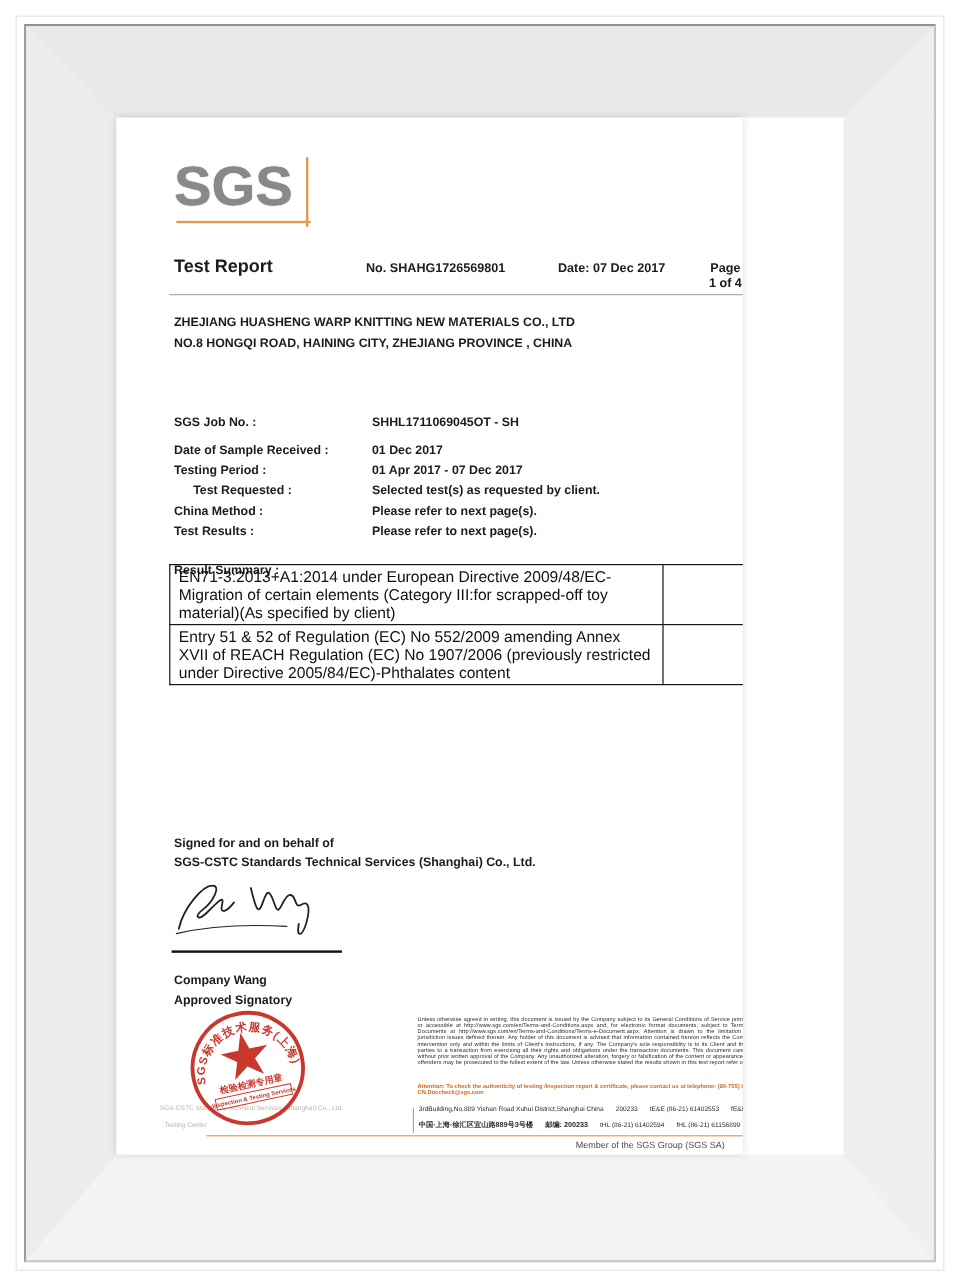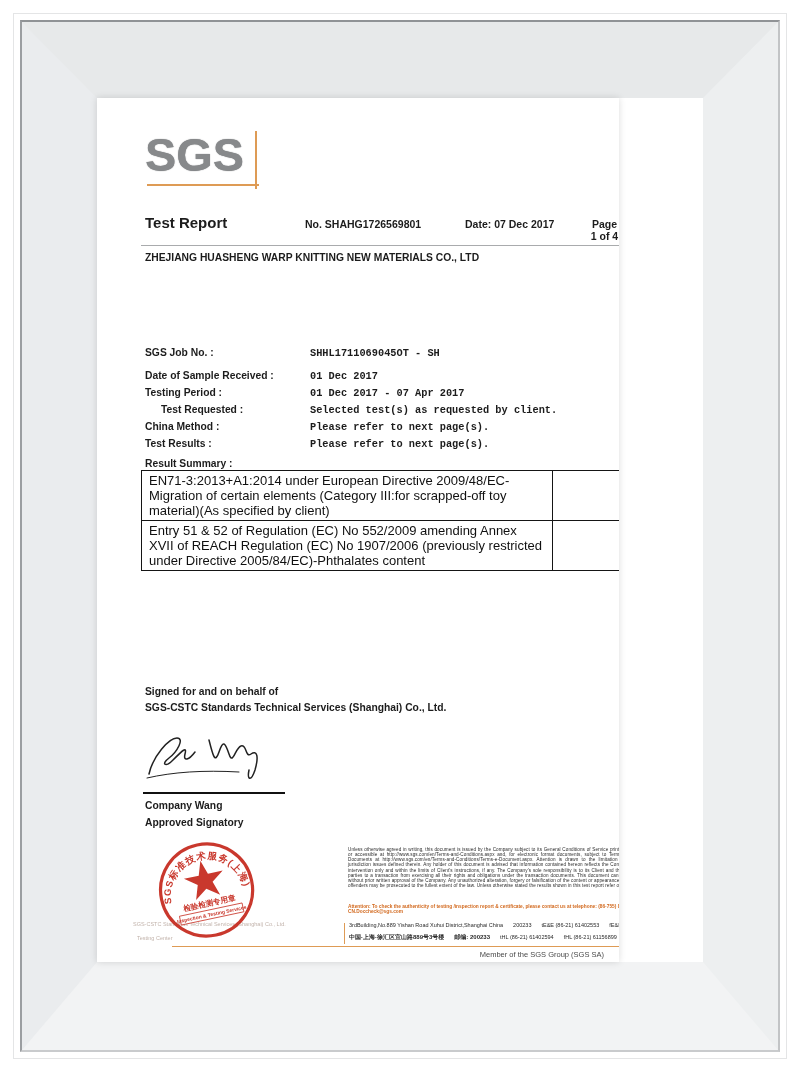--- a/index.html
+++ b/index.html
@@ -23,23 +23,23 @@
   
   .logo-text { font-size:46px; font-weight:800; color:#87898b; letter-spacing:0px;
     text-shadow:0 0 1px #6f7173; transform:scaleX(1.02); transform-origin:left; }
   .logo-vline { width:2px; height:58px; background:#de9b55; }
   .logo-hline { width:112px; height:2px; background:#de9b55; }
 
   .title { font-size:15px; font-weight:800; }
   .hmeta { font-size:10.5px; font-weight:700;text-align:center; }
   .hrule { height:1px; background:#a9abad; }
 
-  .b { font-size:10.3px; font-weight:700; line-height:16px; }
+  .b { font-size:10.3px; font-weight:700; line-height:16px;margin-top:12px; }
   .field-label { font-size:10.3px; font-weight:700; }
-  .field-value { font-size:10.3px; font-weight:700;font-family:Liberation Mono, monospace; }
+  .field-value { font-size:10.3px; font-weight:700; }
 
   
   table.results { border-collapse:collapse; width:522px; table-layout:fixed; }
   table.results th, table.results td { border:1.6px solid #151515; padding:2px 7px; vertical-align:top; }
   table.results th { font-size:10.3px; font-weight:800; text-align:left; height:20px; }
   table.results td { font-size:13px; font-weight:400; line-height:15px; color:#101010; }
   td.pass, th.concl { text-align:right; }
   col.c2 { width:110px; }
 
   .sig-line { width:142px; height:2px; background:#111; }
@@ -74,30 +74,31 @@
         <div class="abs logo-vline" style="left:158px; top:33px;"></div>
         <div class="abs logo-hline" style="left:50px; top:86px;"></div>
 
         <div class="abs title" style="left:48px; top:116px;">Test Report</div>
         <div class="abs hmeta" style="left:208px; top:120px;">No. SHAHG1726569801</div>
         <div class="abs hmeta" style="left:368px; top:120px;">Date: 07 Dec 2017</div>
         <div class="abs hmeta" style="left:493px; top:120px;">Page 1 of 4</div>
         <div class="abs hrule" style="left:44px; top:147px; width:522px;"></div>
 
         <div class="abs b" style="left:48px; top:152px;">ZHEJIANG HUASHENG WARP KNITTING NEW MATERIALS CO., LTD</div>
+        <div class="abs b" style="left:48px; top:169px;">NO.8 HONGQI ROAD, HAINING CITY, ZHEJIANG PROVINCE , CHINA</div>
 
 
         <div class="abs field-label" style="left:48px; top:249px;">SGS Job No. :</div>
         <div class="abs field-value" style="left:213px; top:249px;">SHHL1711069045OT - SH</div>
 
         <div class="abs field-label" style="left:48px; top:272px;">Date of Sample Received :</div>
         <div class="abs field-value" style="left:213px; top:272px;">01 Dec 2017</div>
 
         <div class="abs field-label" style="left:48px; top:289px;">Testing Period :</div>
-        <div class="abs field-value" style="left:213px; top:289px;">01 Dec 2017 - 07 Apr 2017</div>
+        <div class="abs field-value" style="left:213px; top:289px;">01 Apr 2017 - 07 Dec 2017</div>
 
         <div class="abs field-label" style="left:64px; top:306px;">Test Requested :</div>
         <div class="abs field-value" style="left:213px; top:306px;">Selected test(s) as requested by client.</div>
 
         <div class="abs field-label" style="left:48px; top:323px;">China Method :</div>
         <div class="abs field-value" style="left:213px; top:323px;">Please refer to next page(s).</div>
 
         <div class="abs field-label" style="left:48px; top:340px;">Test Results :</div>
         <div class="abs field-value" style="left:213px; top:340px;">Please refer to next page(s).</div>
 

